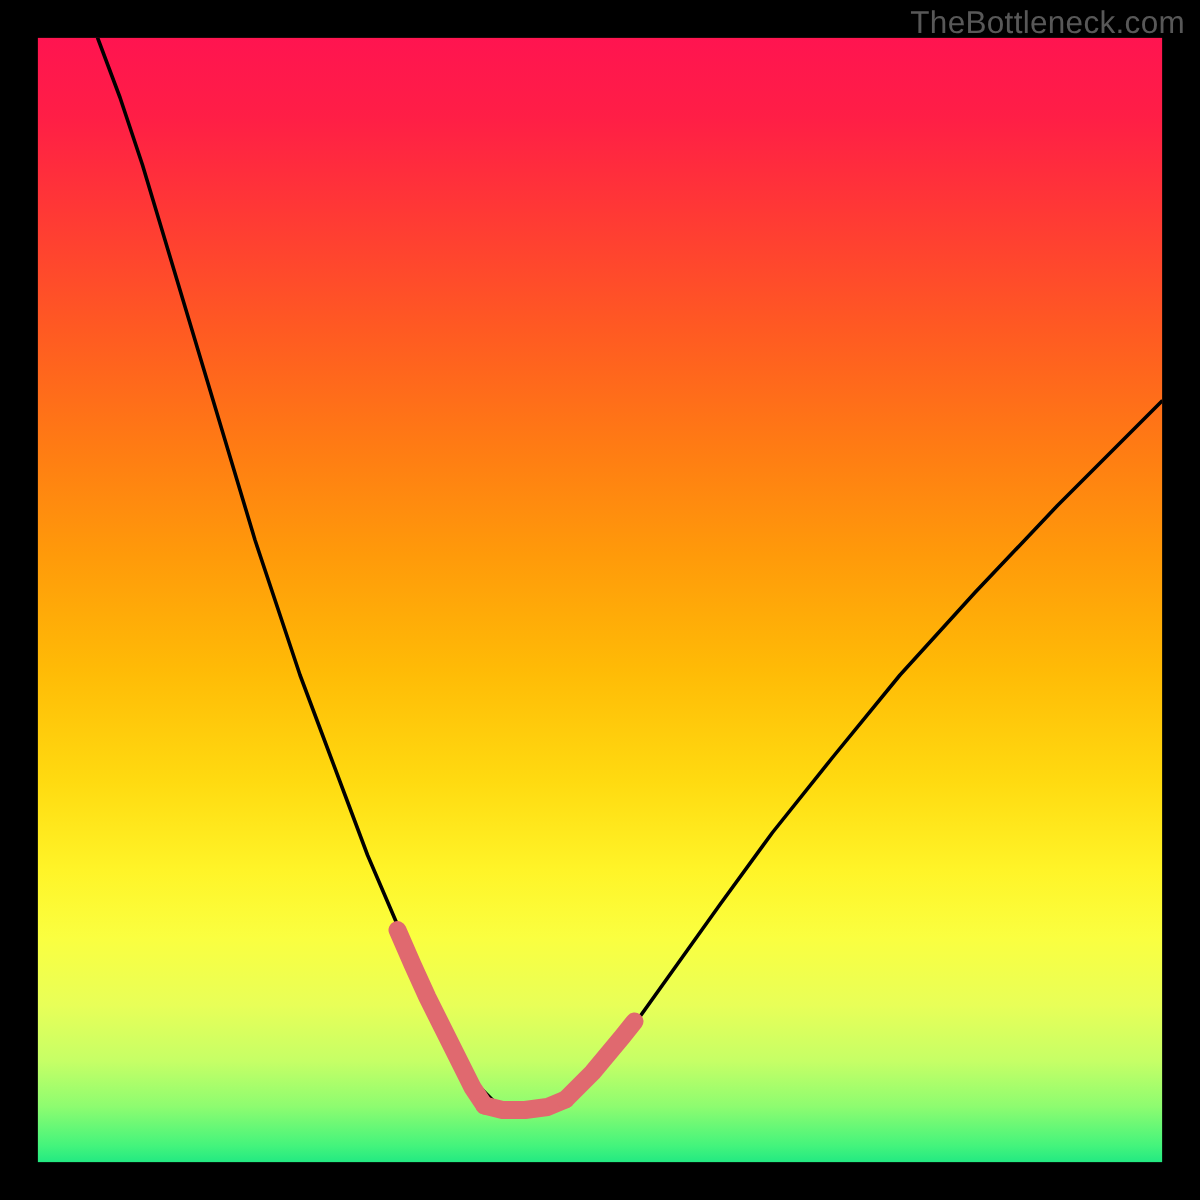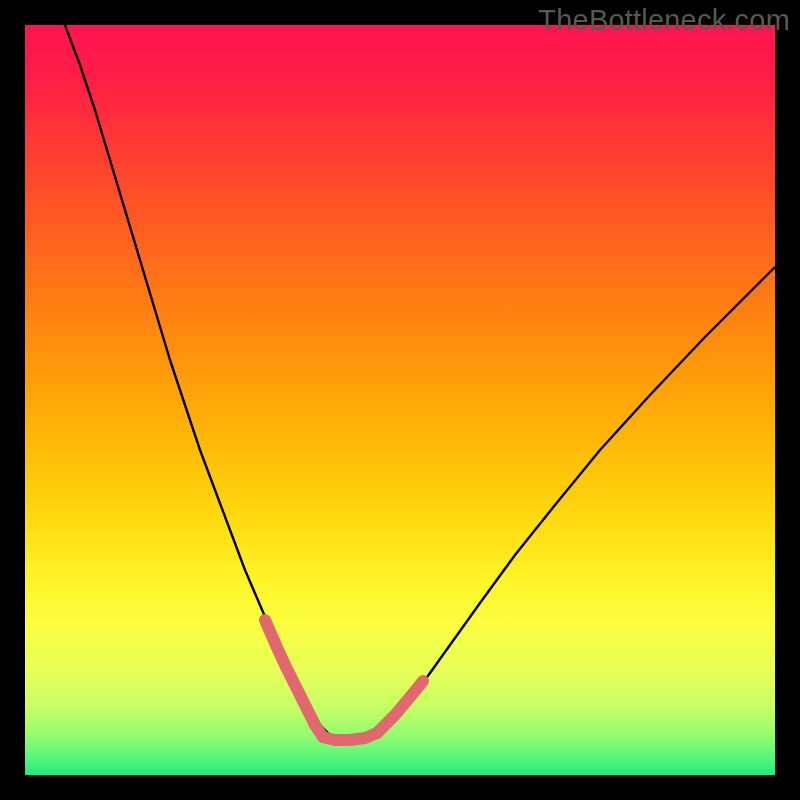--- a/index.html
+++ b/index.html
@@ -25,21 +25,21 @@
     left: 25px;
     width: 750px;
     height: 750px;
     overflow: hidden;
   }
   .watermark {
     position: absolute;
     top: 4px;
     right: 10px;
     color: #585858;
-    font-size: 29px;
+    font-size: 21px;
     font-weight: 500;
     letter-spacing: 0.2px;
     user-select: none;
   }
   svg {
     display: block;
   }
 </style>
 </head>
 <body>

